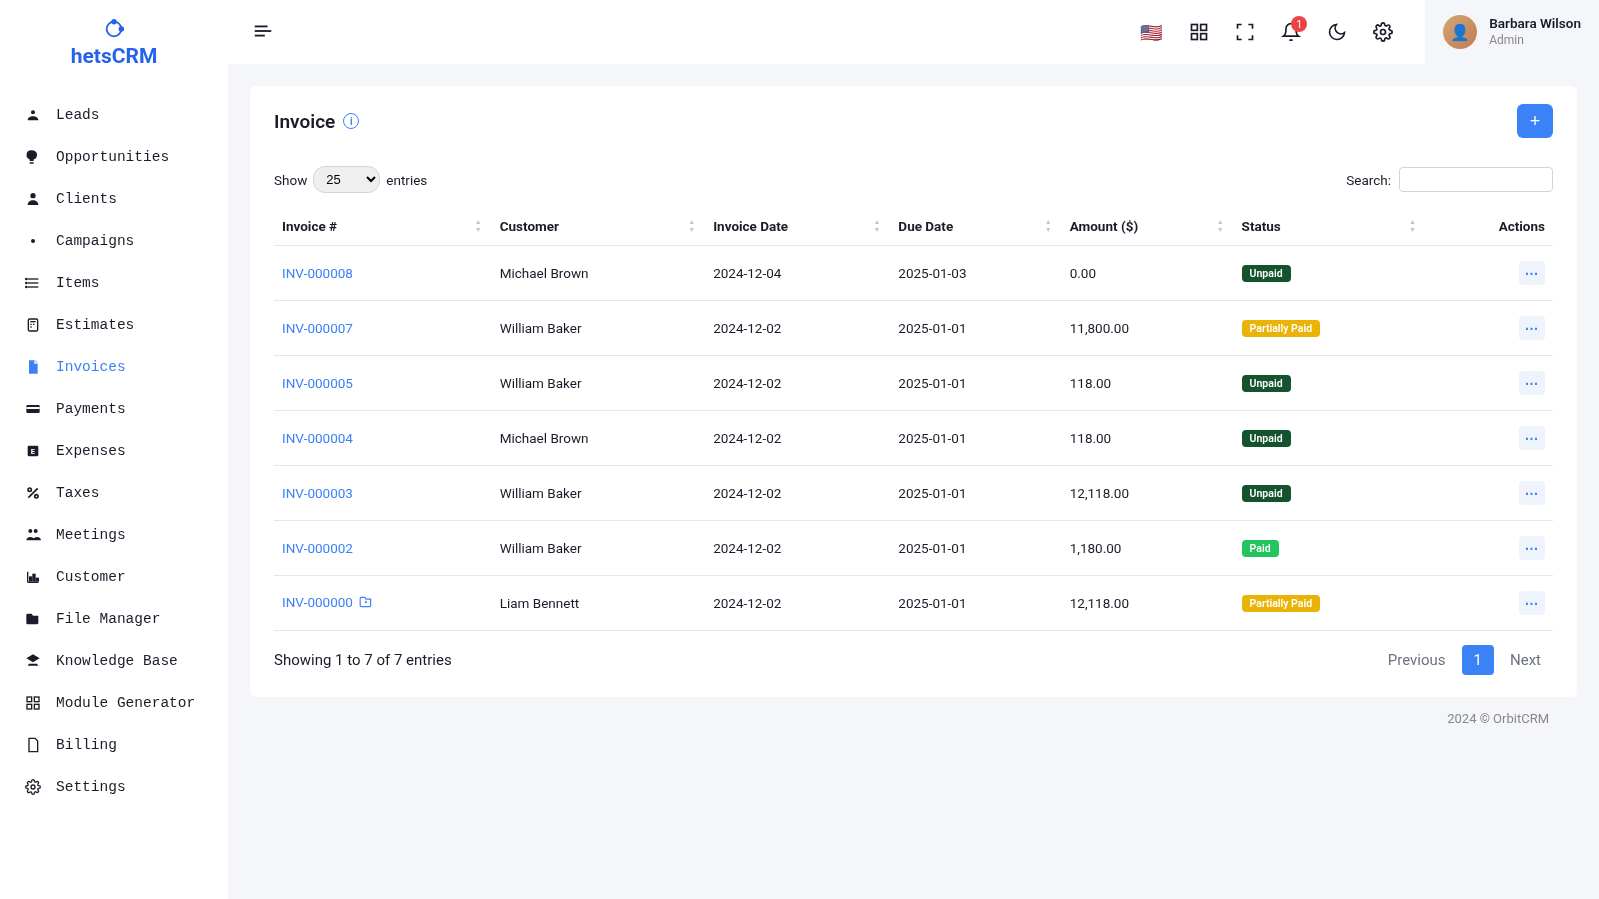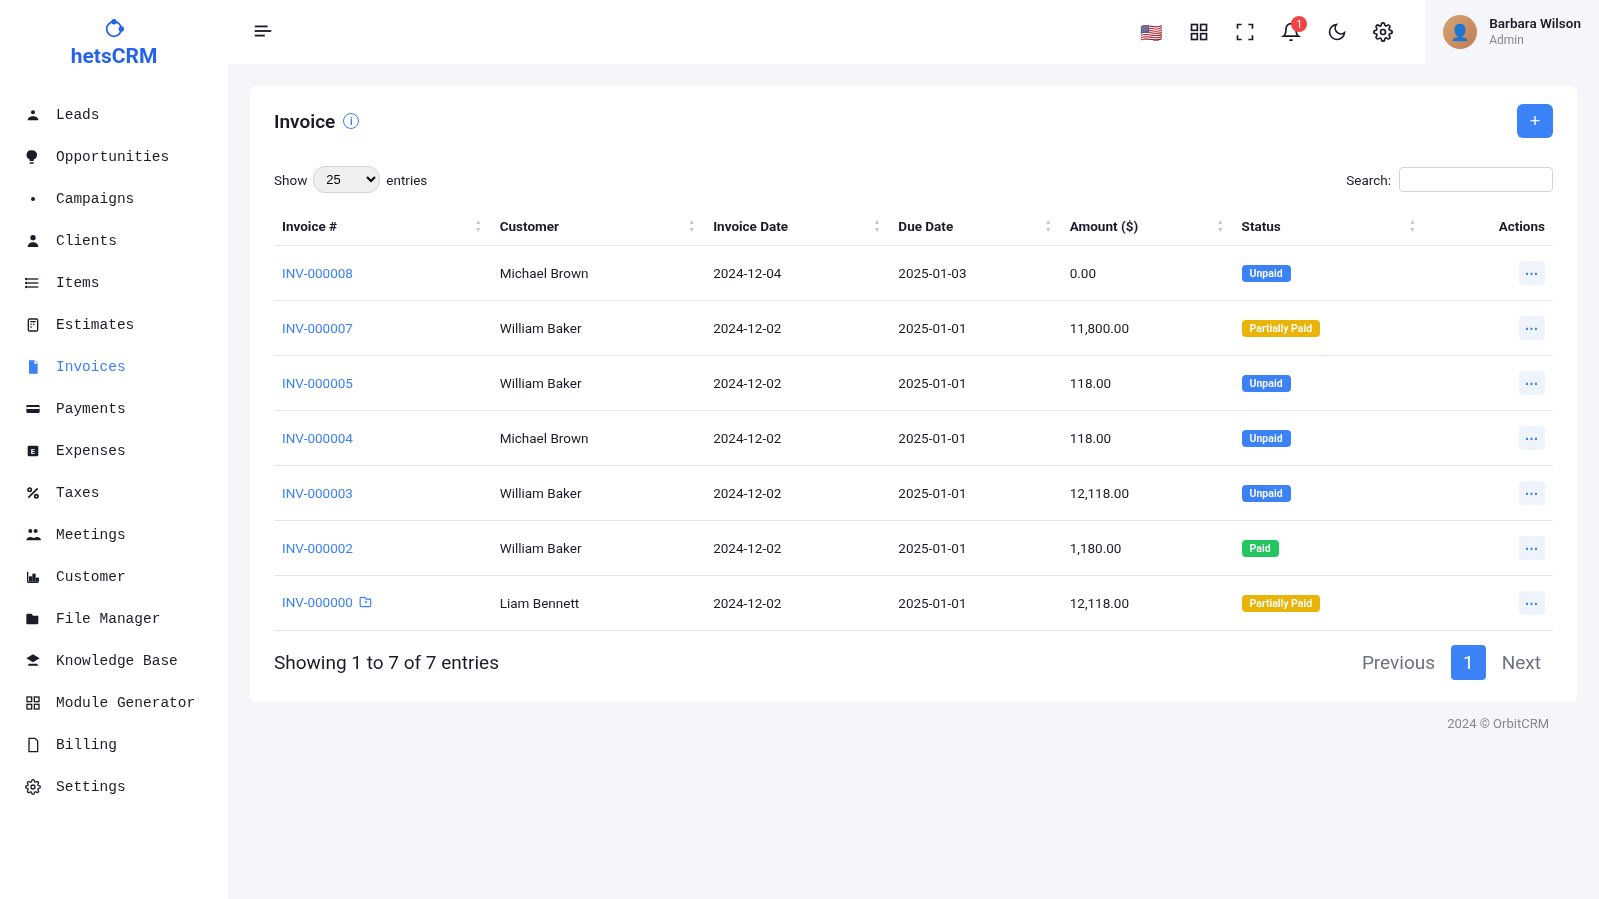--- a/index.html
+++ b/index.html
@@ -174,21 +174,21 @@
     td.link a { color: #3b82f6; text-decoration: none; cursor: pointer; }
     td:last-child { text-align: right; }
     .status {
       display: inline-block;
       padding: 2px 8px;
       border-radius: 4px;
       font-size: 10.5px;
       font-weight: 600;
       color: #fff;
     }
-    .status.unpaid { background: #3b82f6; }
+    .status.unpaid { background: #14532d; }
     .status.partial { background: #eab308; }
     .status.paid { background: #22c55e; }
     .action-btn {
       display: inline-flex;
       align-items: center;
       justify-content: center;
       width: 26px; height: 24px;
       background: #eff4fc;
       border-radius: 4px;
       color: #3b82f6;
@@ -201,21 +201,21 @@
       margin-left: 6px;
       color: #3b82f6;
       font-size: 13px;
       vertical-align: -2px;
     }
     .table-footer {
       display: flex;
       justify-content: space-between;
       align-items: center;
       margin-top: 14px;
-      font-size: 19px;
+      font-size: 15px;
     }
     .pagination { display: flex; align-items: flex-start; gap: 4px; }
     .pagination span {
       padding: 6px 12px;
       cursor: pointer;
       color: #6b7280;
       border-radius: 4px;
     }
     .pagination span.active { background: #3b82f6; color: #fff; }
     .footer {
@@ -253,34 +253,34 @@
           <span class="icon">
             <svg viewBox="0 0 24 24" width="16" height="16" fill="currentColor">
               <path d="M9 2a7 7 0 0 0-2 13.6V18h6v-2.4A7 7 0 0 0 9 2zm-2 18h6v2H7z"></path>
             </svg>
           </span>
           <span>Opportunities</span>
         </div>
         <div class="nav-item">
           <span class="icon">
             <svg viewBox="0 0 24 24" width="16" height="16" fill="currentColor">
+              <circle cx="12" cy="7" r="4"></circle>
+              <path d="M4 21c0-4 3.6-7 8-7s8 3 8 7"></path>
+            </svg>
+          </span>
+          <span>Clients</span>
+        </div>
+        <div class="nav-item">
+          <span class="icon">
+            <svg viewBox="0 0 24 24" width="16" height="16" fill="currentColor">
               <circle cx="12" cy="12" r="3"></circle>
               <path d="M12 2v3m0 14v3m10-10h-3M5 12H2m15.07-7.07l-2.12 2.12M8.05 15.95l-2.12 2.12m12.02 0l-2.12-2.12M8.05 8.05L5.93 5.93"></path>
             </svg>
           </span>
           <span>Campaigns</span>
-        </div>
-        <div class="nav-item">
-          <span class="icon">
-            <svg viewBox="0 0 24 24" width="16" height="16" fill="currentColor">
-              <circle cx="12" cy="7" r="4"></circle>
-              <path d="M4 21c0-4 3.6-7 8-7s8 3 8 7"></path>
-            </svg>
-          </span>
-          <span>Clients</span>
         </div>
         <div class="nav-item">
           <span class="icon">
             <svg viewBox="0 0 24 24" width="16" height="16" fill="none" stroke="currentColor" stroke-width="2">
               <line x1="4" y1="6" x2="20" y2="6"></line>
               <line x1="4" y1="12" x2="20" y2="12"></line>
               <line x1="4" y1="18" x2="20" y2="18"></line>
               <circle cx="2" cy="6" r="1" fill="currentColor"></circle>
               <circle cx="2" cy="12" r="1" fill="currentColor"></circle>
               <circle cx="2" cy="18" r="1" fill="currentColor"></circle>

